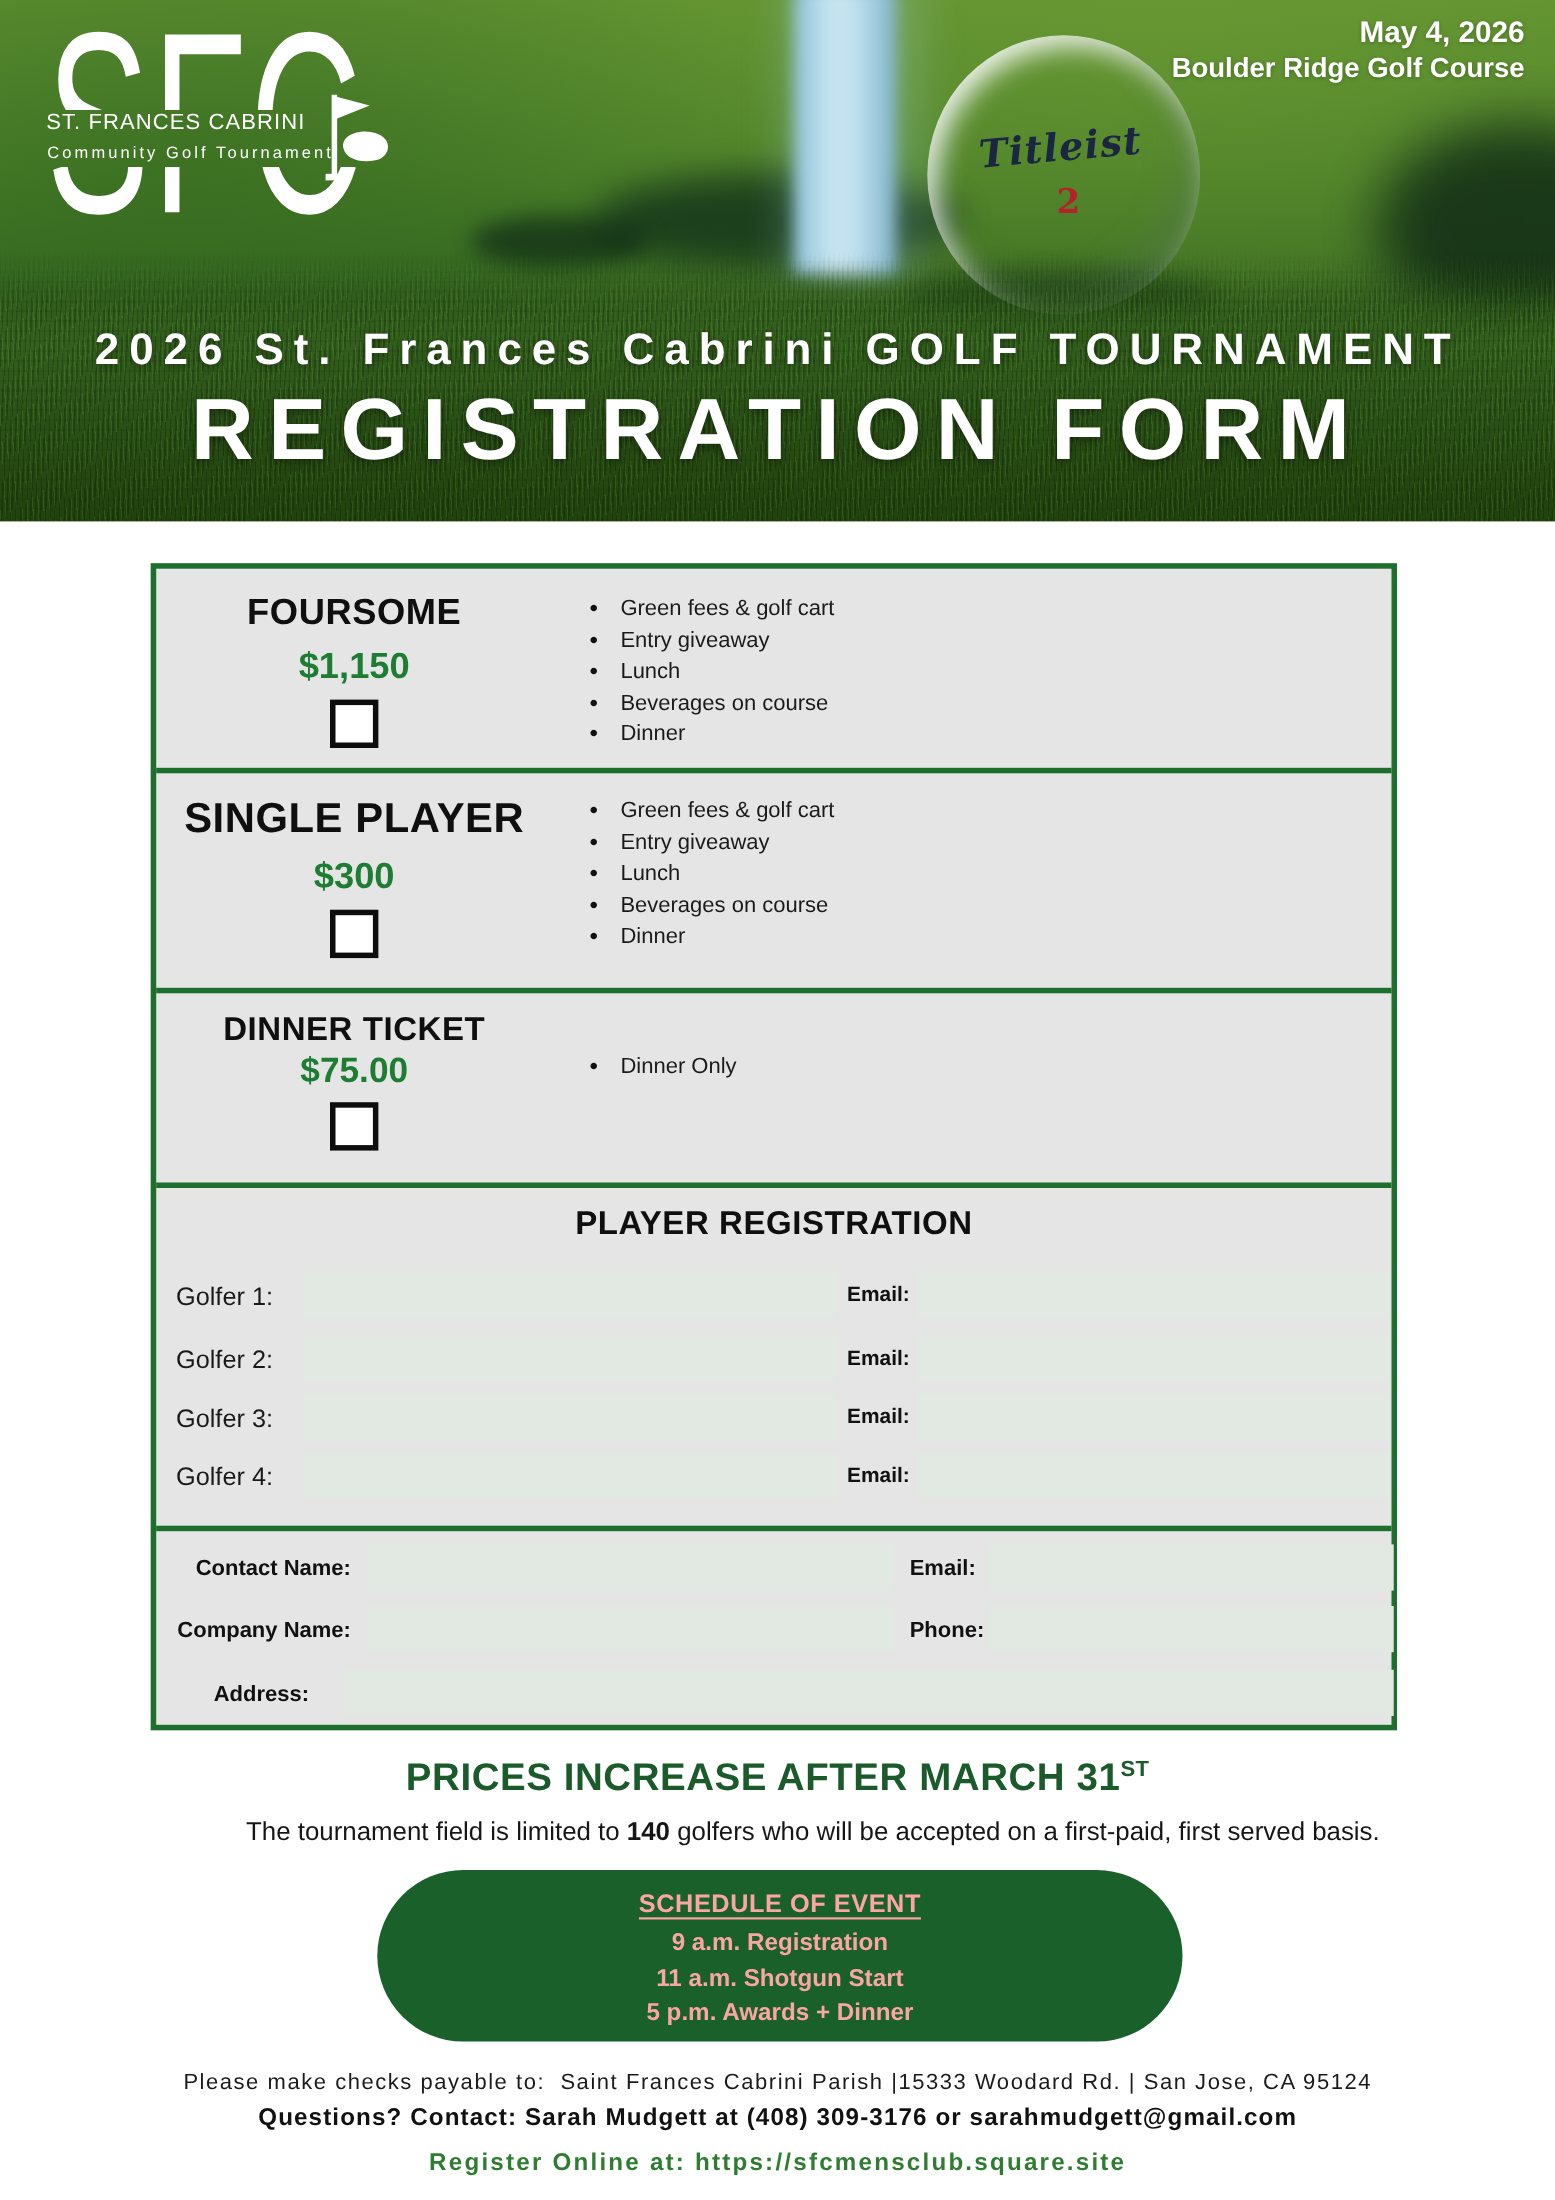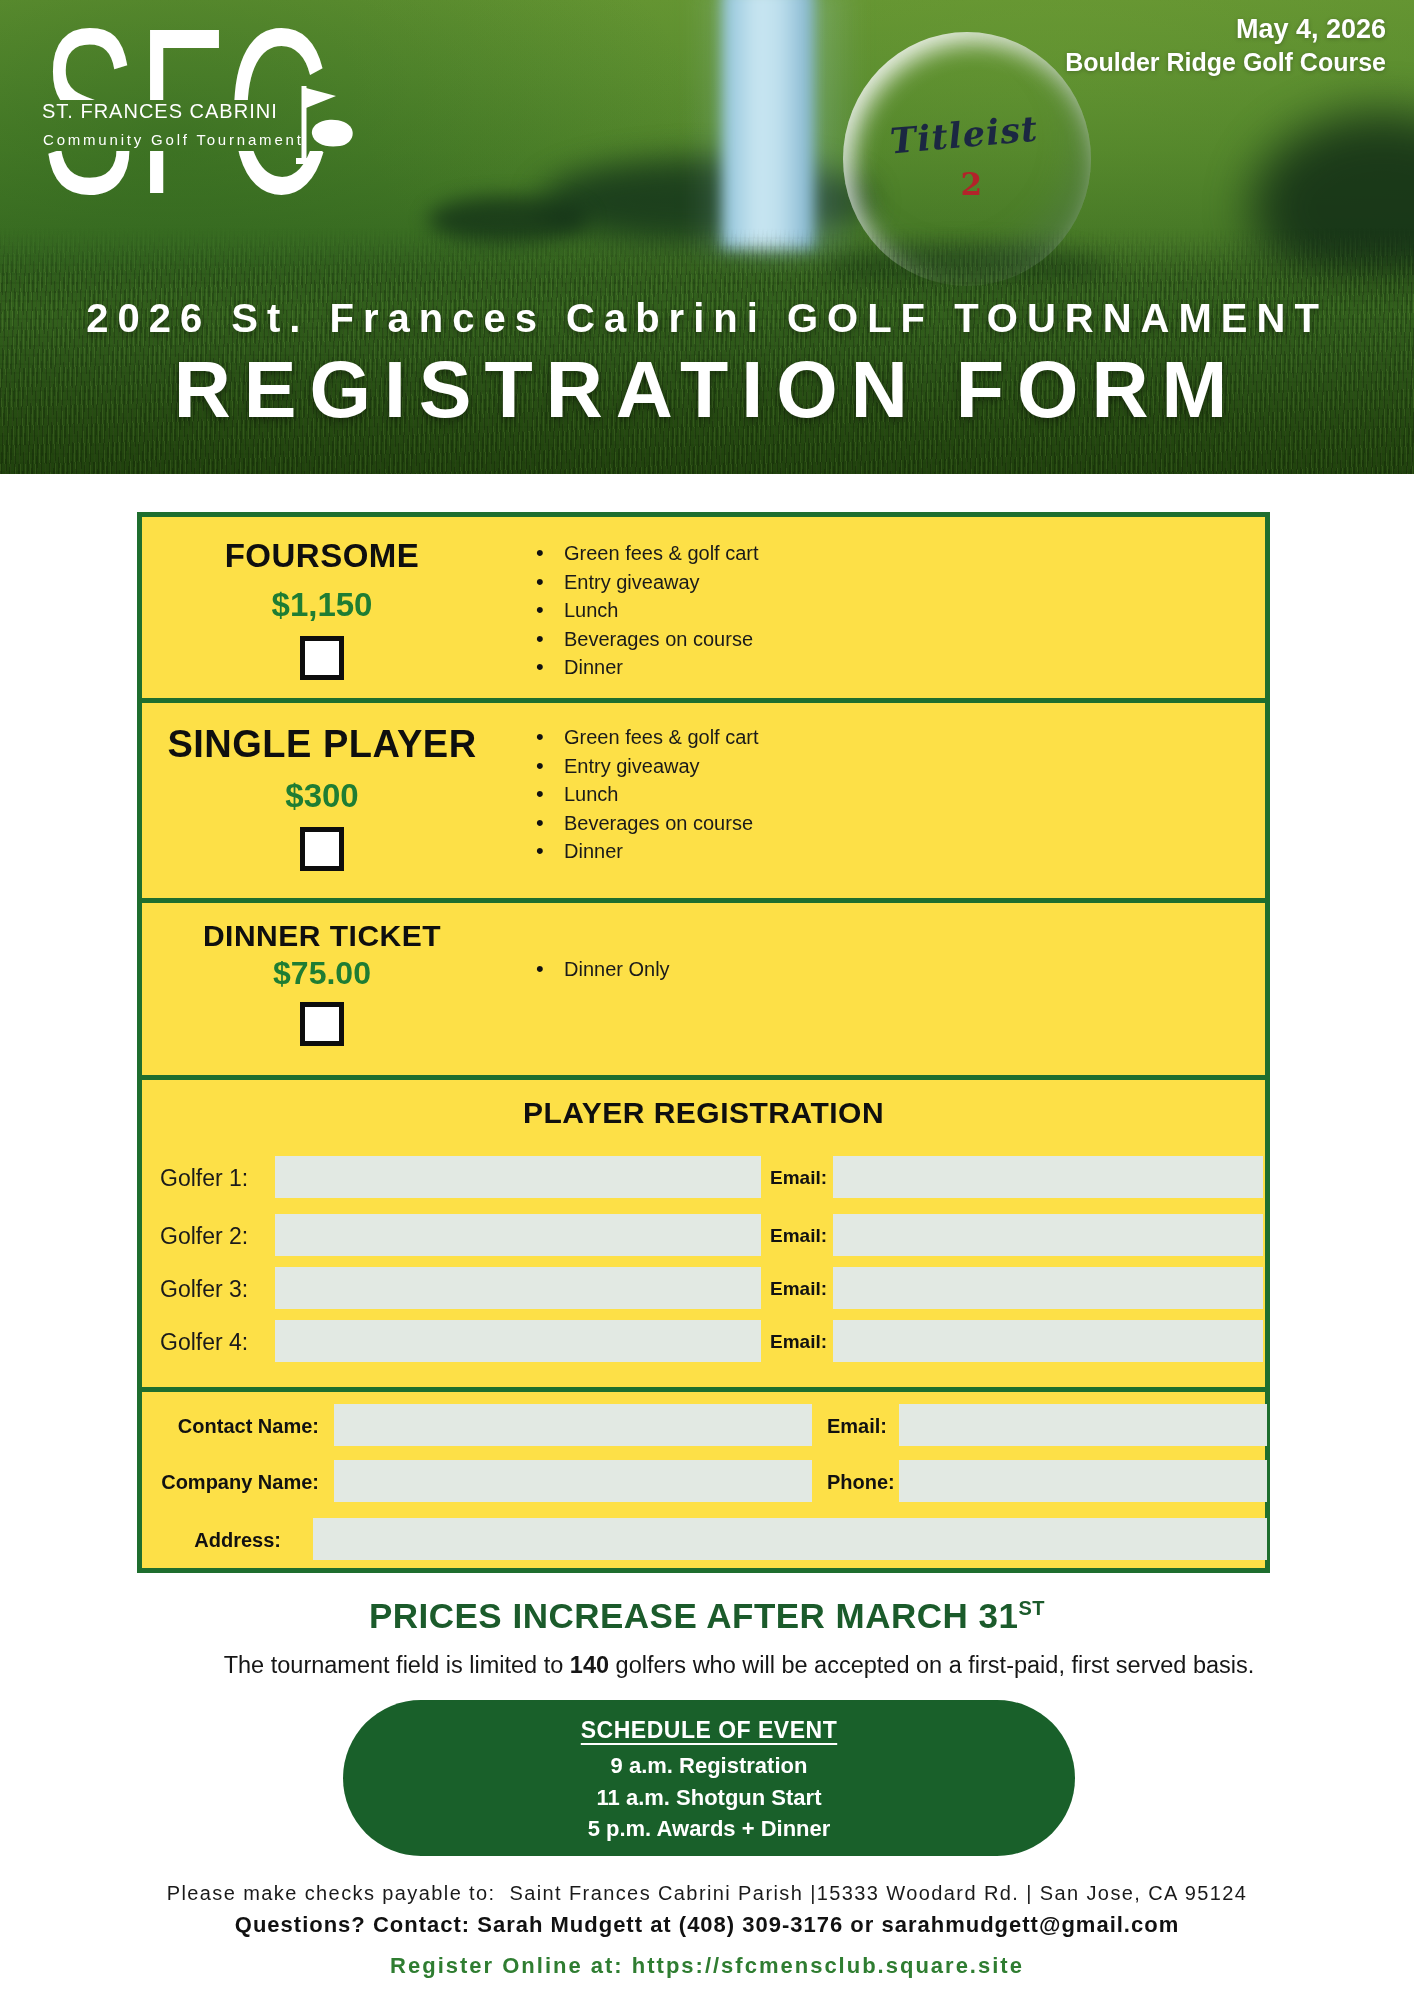--- a/index.html
+++ b/index.html
@@ -74,21 +74,21 @@
   .event-venue{font-size:25px;font-weight:bold;line-height:32px;}
 
   
   .hero-title1{position:absolute;left:0;top:296px;width:1414px;text-align:center;color:#fff;
     font-size:40px;font-weight:bold;letter-spacing:9px;text-shadow:0 2px 8px rgba(0,0,0,.4);white-space:nowrap;}
   .hero-title2{position:absolute;left:0;top:344px;width:1414px;text-align:center;color:#fff;
     font-size:79px;font-weight:bold;letter-spacing:13px;text-shadow:0 3px 10px rgba(0,0,0,.4);white-space:nowrap;}
 
   
   .form-box{position:absolute;left:137px;top:512px;width:1133px;height:1061px;
-    border:5px solid var(--green-border);background:#fde047;}
+    border:5px solid var(--green-border);background:#e5e5e5;}
   .pkg{position:relative;display:flex;border-bottom:5px solid var(--green-border);}
   .pkg-1{height:186px;}
   .pkg-2{height:200px;}
   .pkg-3{height:177px;}
   .pkg-left{width:360px;text-align:center;}
   .pkg-name{font-size:33px;font-weight:800;letter-spacing:.5px;color:#0f0f0f;}
   .pkg-1 .pkg-name{margin-top:20px;}
   .pkg-2 .pkg-name{margin-top:20px;font-size:38px;}
   .pkg-3 .pkg-name{margin-top:16px;font-size:30px;}
   .pkg-price{font-size:33px;font-weight:800;color:var(--green-price);margin-top:11px;}
@@ -130,21 +130,21 @@
 
   
   .prices-heading{position:absolute;left:0;top:1596px;width:1414px;text-align:center;
     font-size:35px;font-weight:800;color:var(--green-dark);letter-spacing:.5px;}
   .prices-heading sup{font-size:20px;vertical-align:super;line-height:0;}
   .limit-line{position:absolute;left:0;top:1652px;width:1414px;text-align:center;
     font-size:23.5px;color:#161616;white-space:pre-wrap;margin-left:32px;}
   .limit-line b{font-weight:bold;}
 
   .schedule-pill{position:absolute;left:343px;top:1700px;width:732px;height:156px;border-radius:80px;
-    background:var(--green-pill);color:#ffffff;text-align:center;padding-top:17px;}
+    background:var(--green-pill);color:#fca5a5;text-align:center;padding-top:17px;}
   .schedule-title{font-size:23px;font-weight:800;letter-spacing:.5px;text-decoration:underline;
     text-underline-offset:5px;text-decoration-thickness:2px;margin-bottom:6px;}
   .schedule-item{font-size:22px;font-weight:bold;line-height:31.5px;}
 
   .checks-line{position:absolute;left:0;top:1882px;width:1414px;text-align:center;
     font-size:20px;color:#1a1a1a;letter-spacing:1.4px;white-space:pre-wrap;}
   .questions-line{position:absolute;left:0;top:1912px;width:1414px;text-align:center;
     font-size:22px;font-weight:bold;color:#111;letter-spacing:1px;}
   .register-line{position:absolute;left:0;top:1953px;width:1414px;text-align:center;
     font-size:22px;font-weight:bold;color:var(--green-link);letter-spacing:2px;}

